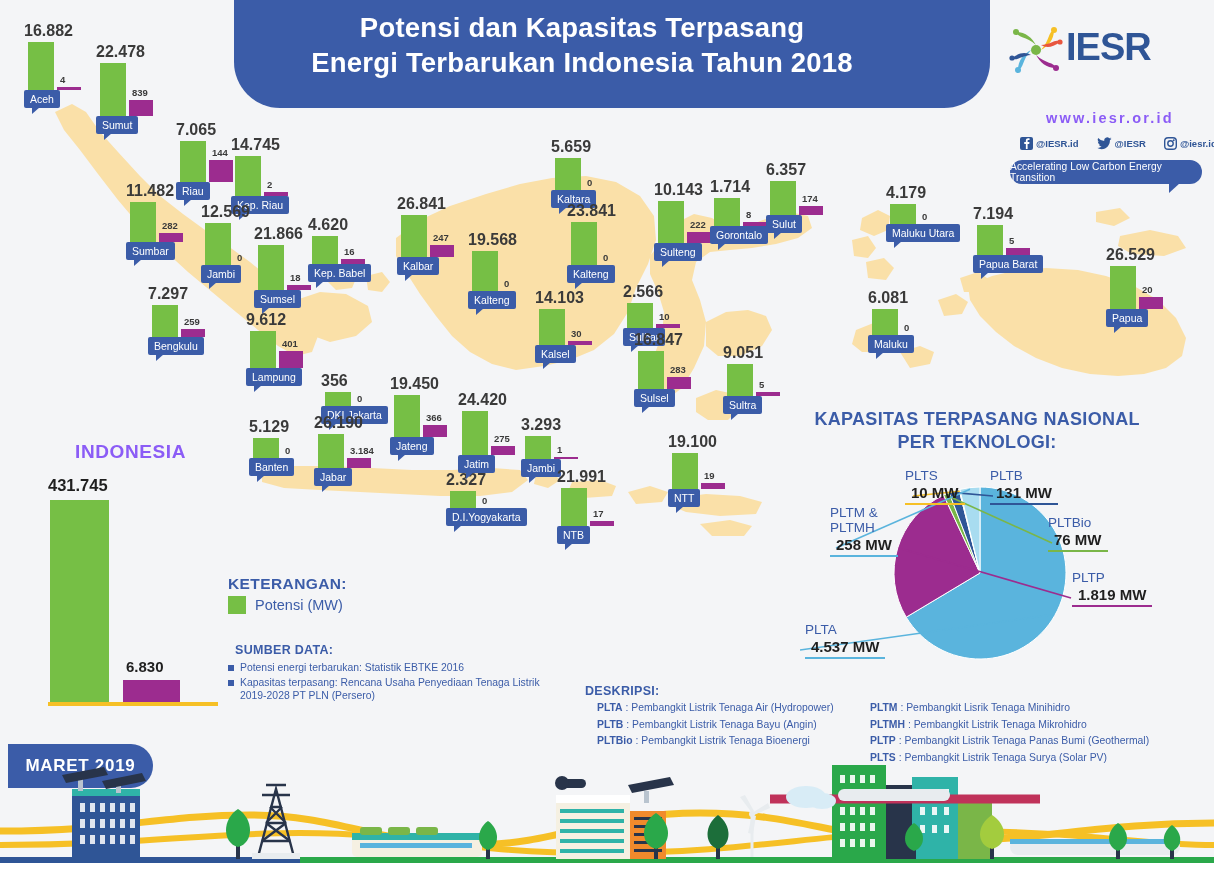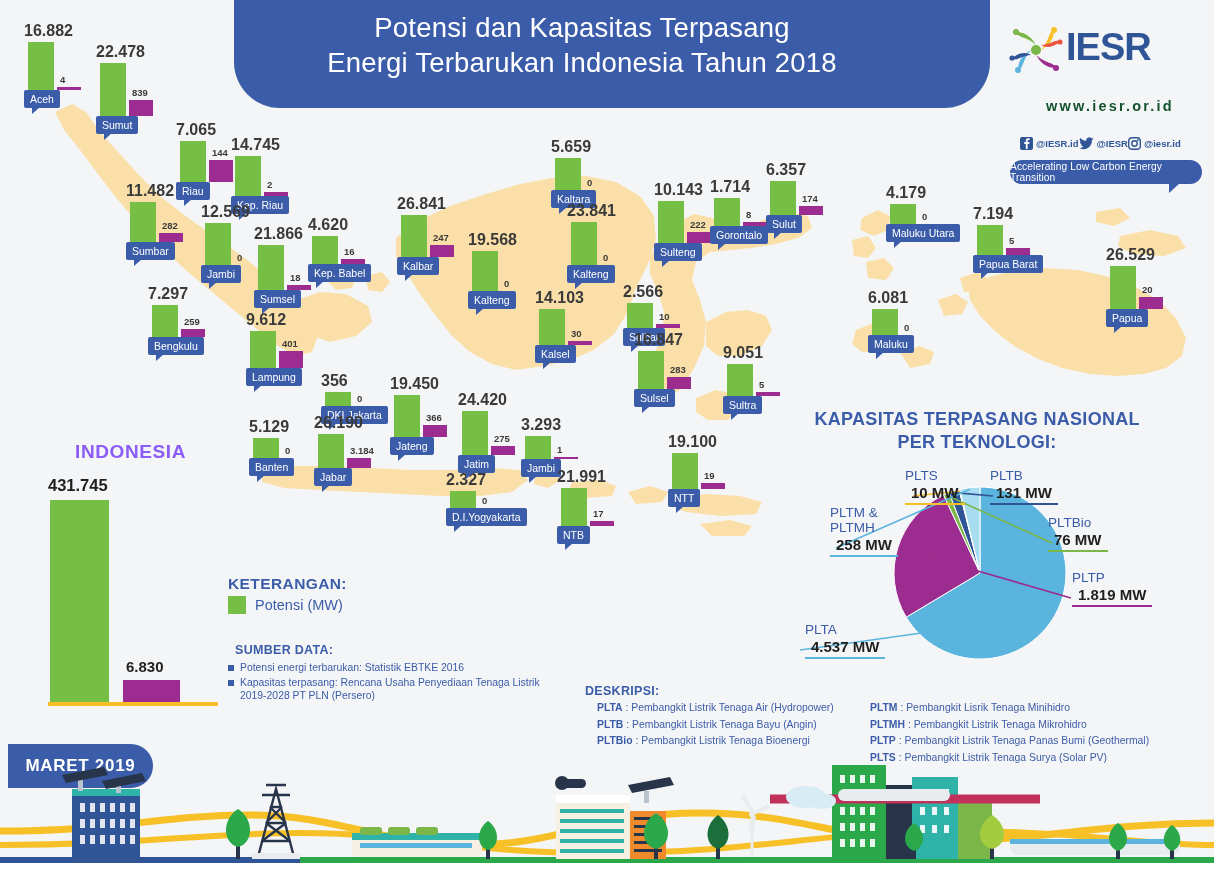--- a/index.html
+++ b/index.html
@@ -5,32 +5,32 @@
   html,body{margin:0;padding:0;background:#ffffff;}
   body{width:1214px;height:873px;position:relative;overflow:hidden;
        font-family:"Liberation Sans",sans-serif;color:#2b4a8b;}
 
   #stage{position:absolute;left:0;top:0;width:1214px;height:873px;background:#f4f5f7;overflow:hidden;}
 
   
   .header-panel{position:absolute;left:234px;top:-40px;width:756px;height:148px;
        background:#3b5ca8;border-radius:0 0 46px 46px;}
   .header-title{position:absolute;left:0;top:50px;width:696px;text-align:center;
-       color:#ffffff;font-size:27.5px;font-weight:normal;line-height:35px;letter-spacing:.2px;}
+       color:#ffffff;font-size:27.5px;font-weight:bold;line-height:35px;letter-spacing:.2px;}
   .header-title span{display:block;}
 
   
   .brand{position:absolute;left:1008px;top:22px;width:200px;height:56px;}
   .brand-logo{position:absolute;left:0;top:0;width:56px;height:56px;}
   .brand-name{position:absolute;left:58px;top:4px;font-size:38px;font-weight:bold;
        color:#2f5596;letter-spacing:-1px;}
-  .brand-url{position:absolute;left:1015px;top:98px;width:190px;text-align:center;
-       font-size:14.5px;font-weight:bold;letter-spacing:2.2px;color:#14532d;}
+  .brand-url{position:absolute;left:1015px;top:110px;width:190px;text-align:center;
+       font-size:14.5px;font-weight:bold;letter-spacing:2.2px;color:#8b5cf6;}
   .socials{position:absolute;left:1020px;top:134px;width:185px;height:18px;
-       display:flex;align-items:center;gap:0;}
+       display:flex;align-items:center;gap:18px;}
   .soc{display:flex;align-items:center;gap:3px;font-size:9.5px;font-weight:bold;color:#2f5596;}
   .soc svg{display:block;}
   .tagline{position:absolute;left:1010px;top:160px;width:192px;height:24px;
        background:#3b5ca8;border-radius:12px;color:#fff;font-size:10.2px;
        display:flex;align-items:center;justify-content:center;letter-spacing:.1px;}
   .tagline:after{content:"";position:absolute;right:22px;bottom:-9px;width:0;height:0;
        border-left:11px solid #3b5ca8;border-bottom:10px solid transparent;}
 
   
   #map-layer{position:absolute;left:0;top:0;width:1214px;height:873px;pointer-events:none;}

